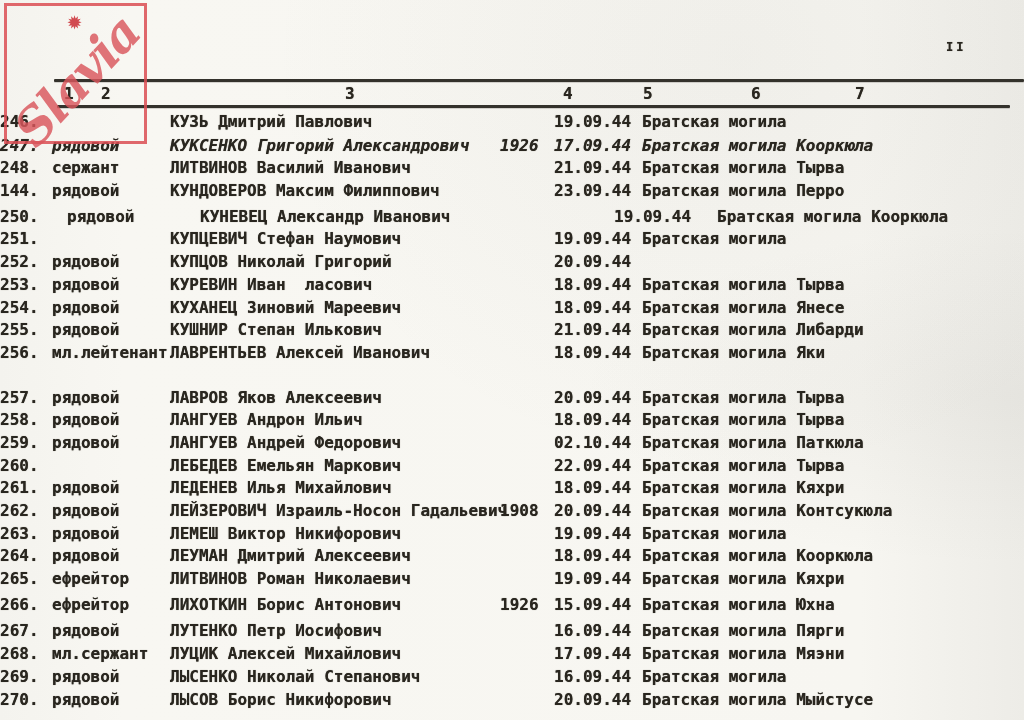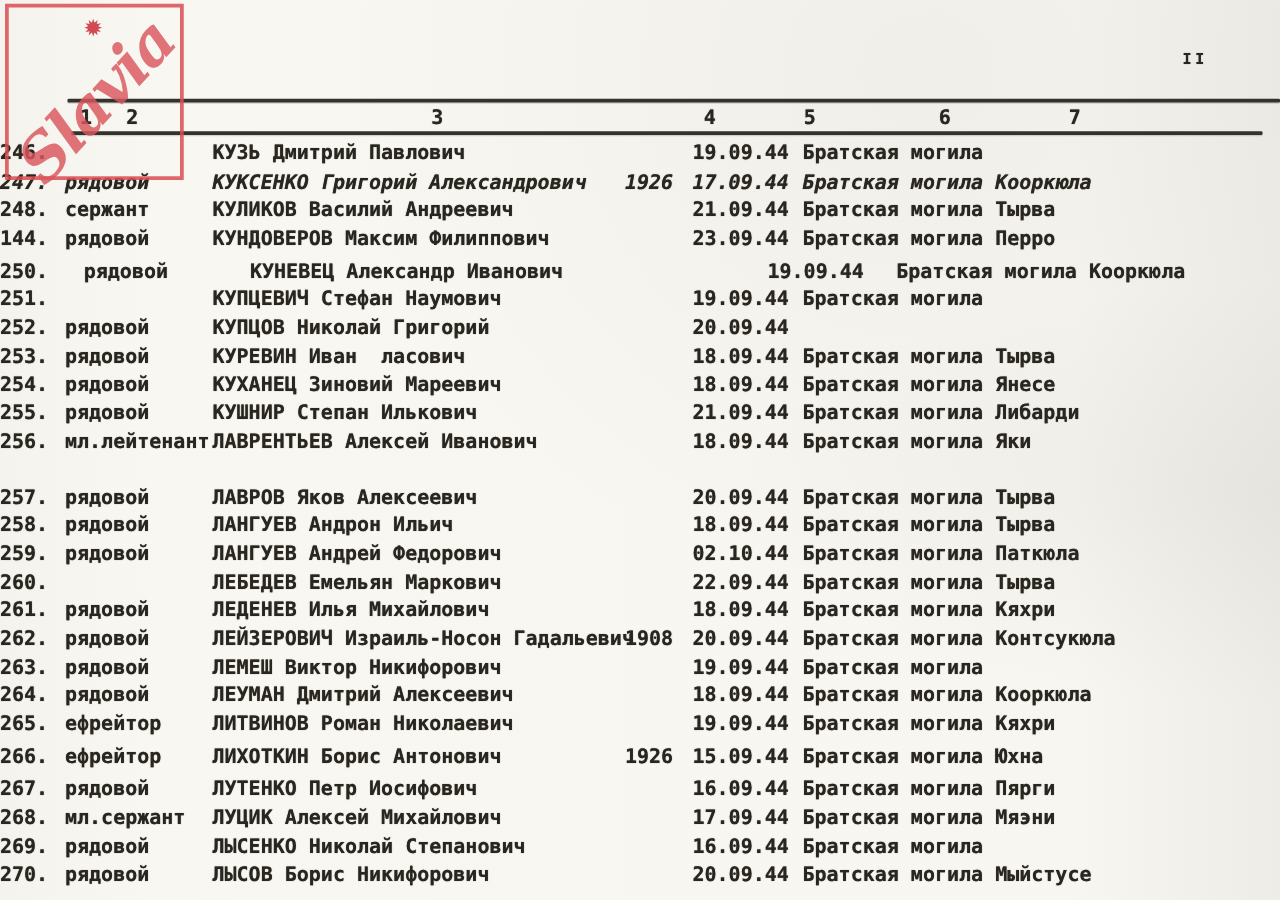--- a/index.html
+++ b/index.html
@@ -103,21 +103,21 @@
       <span>рядовой</span>
       <span>КУКСЕНКО Григорий Александрович</span>
       <span>1926</span>
       <span>17.09.44</span>
       <span>Братская могила Кооркюла</span>
     </div>
 
     <div class="row">
       <span>248.</span>
       <span>сержант</span>
-      <span>КУЛИКОВ Василий Андреевич</span>
+      <span>ЛИТВИНОВ Василий Иванович</span>
       <span></span>
       <span>21.09.44</span>
       <span>Братская могила Тырва</span>
     </div>
 
     <div class="row">
       <span>144.</span>
       <span>рядовой</span>
       <span>КУНДОВЕРОВ Максим Филиппович</span>
       <span></span>

